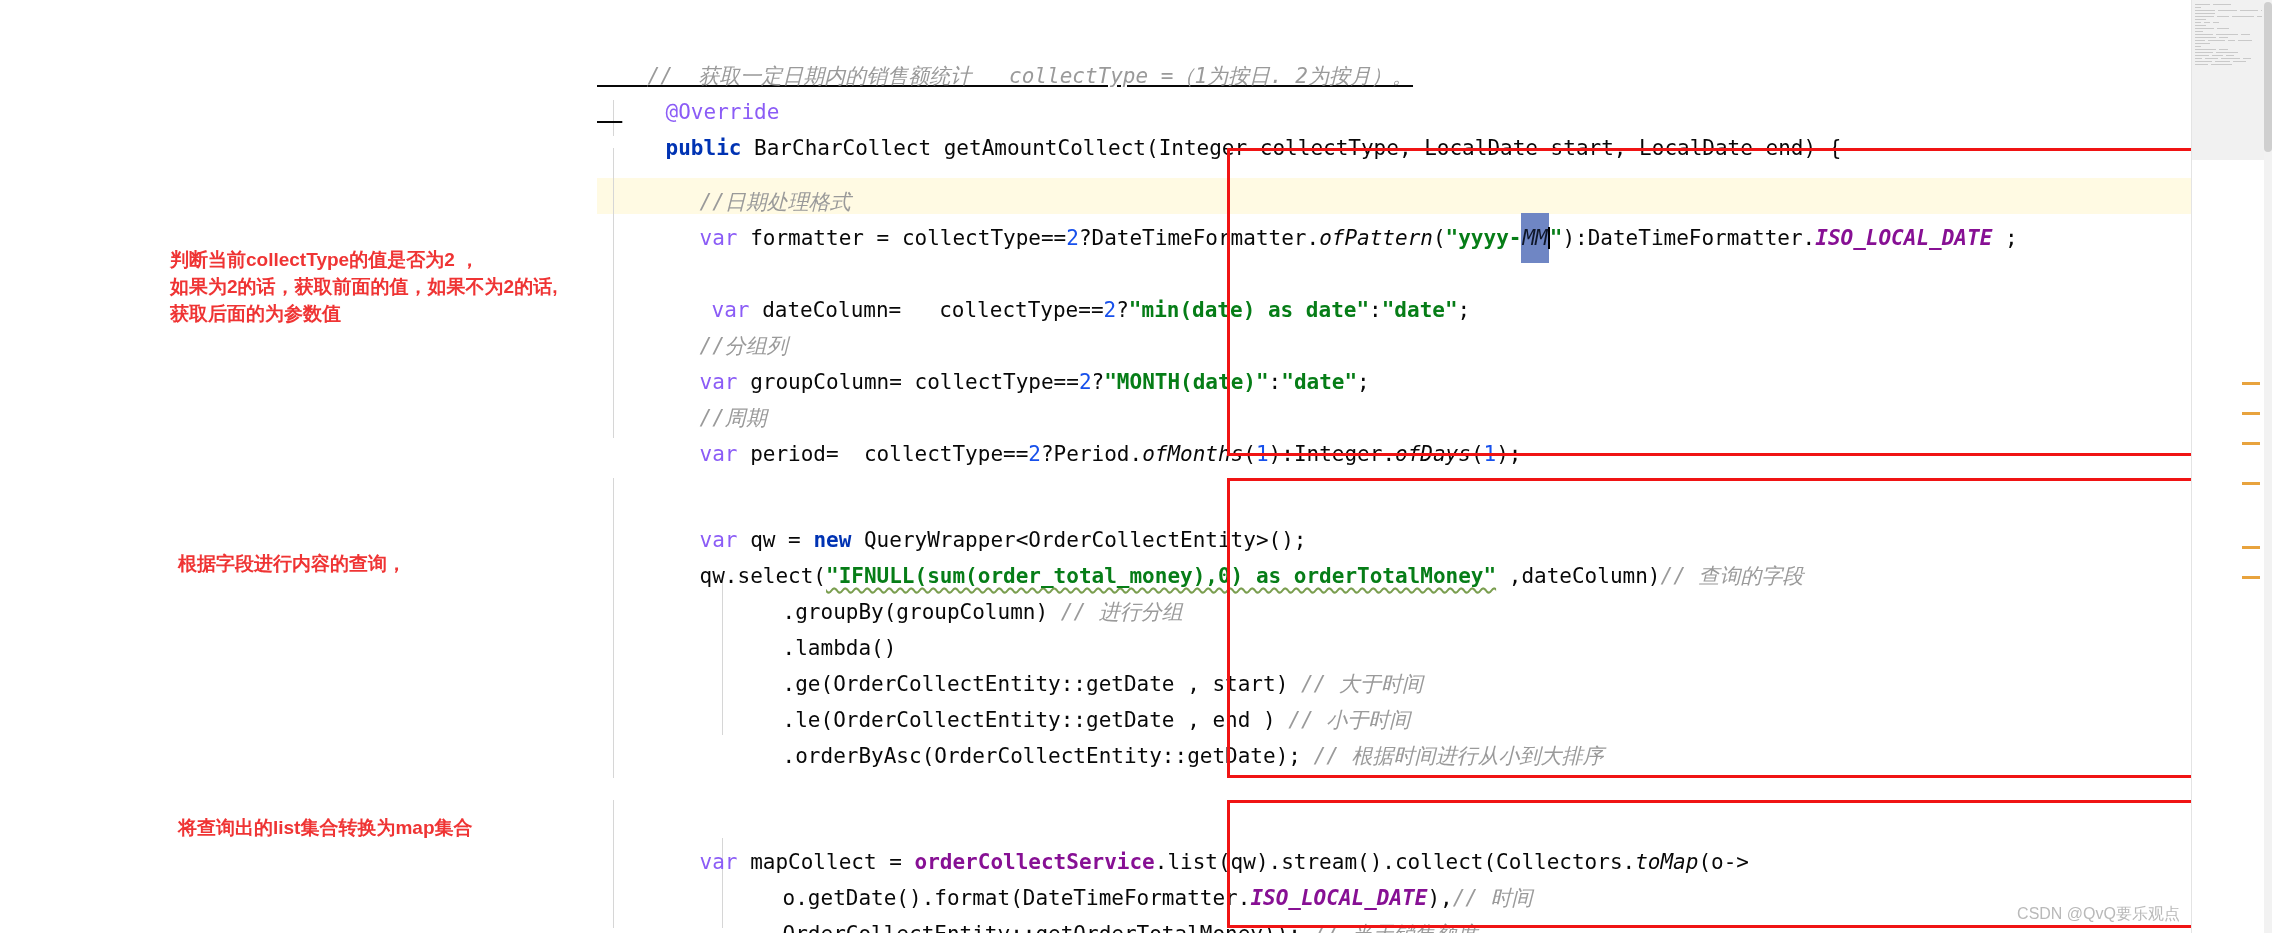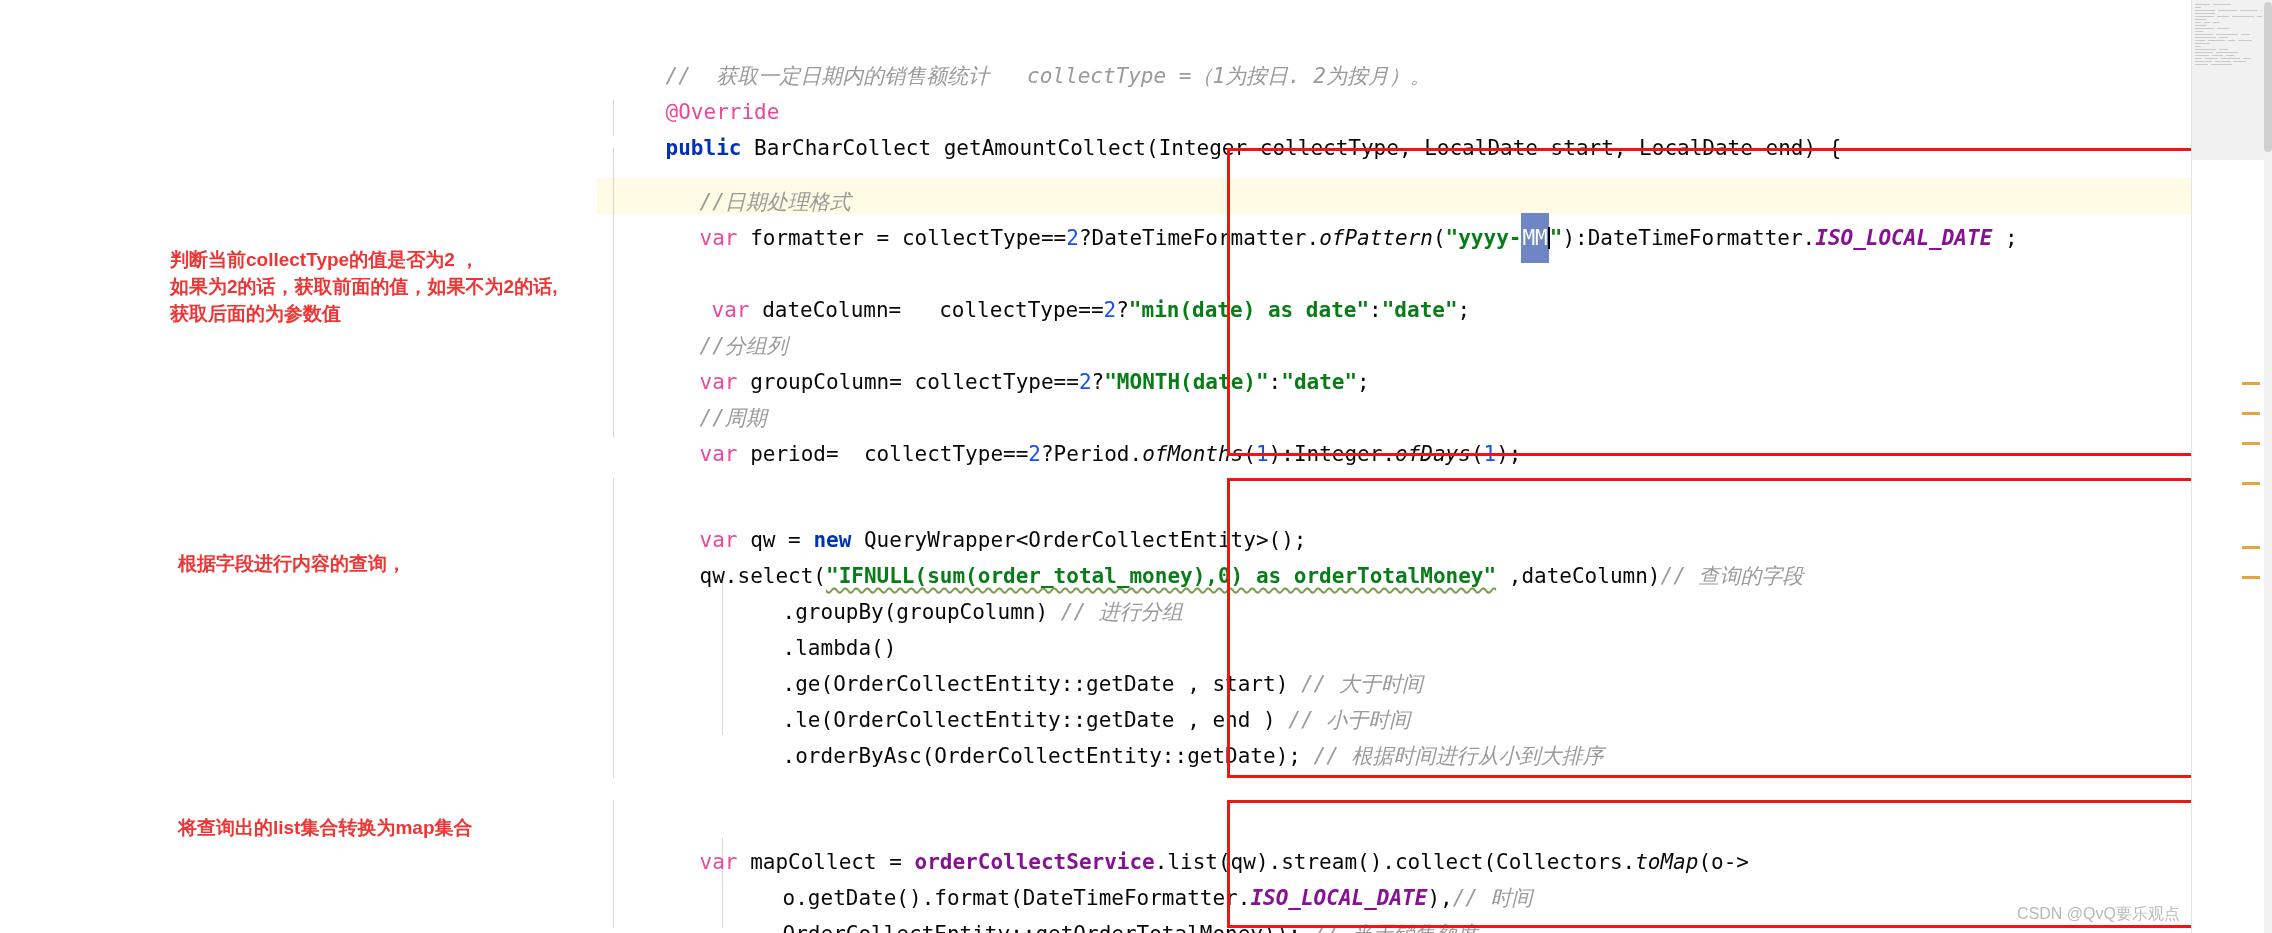--- a/index.html
+++ b/index.html
@@ -44,28 +44,28 @@
     letter-spacing:0px;
   }
   .hl-row{
     position:absolute;left:0;width:1595px;height:36px;
     background:#fffae3;
   }
   .gutter-rule{
     position:absolute;width:1px;background:#d6d6d6;
   }
   .kw{color:#0033b3;font-weight:bold;}
-  .var-kw{color:#ec4899;margin-top:27px;}
+  .var-kw{color:#8b5cf6;margin-top:27px;}
   .num{color:#1750eb;}
   .str{color:#067d17;font-weight:bold;}
   .cmt{color:#9a9a9a;font-style:italic;}
   .fld{color:#871094;font-style:italic;font-weight:bold;}
   .fld2{color:#871094;font-weight:bold;}
   .static-m{color:#080808;font-style:italic;}
-  .sel{background:#6f86c4;color:#ffffff;padding:13px 1px;}
+  .sel{background:#6f86c4;color:#0f172a;padding:13px 1px;font-style:italic;}
   .caret{display:inline-block;width:2px;height:22px;background:#000;vertical-align:-4px;margin-left:-1px;}
   .squig{
     text-decoration:underline;
     text-decoration-style:wavy;
     text-decoration-color:#7a9e4f;
     text-underline-offset:4px;
   }
 
   
   .redbox{
@@ -121,21 +121,21 @@
 
   <div class="hl-row" style="top:178px;"></div>
 
   <div class="gutter-rule" style="left:16px;top:100px;height:36px;"></div>
   <div class="gutter-rule" style="left:16px;top:148px;height:290px;"></div>
   <div class="gutter-rule" style="left:16px;top:478px;height:300px;"></div>
   <div class="gutter-rule" style="left:16px;top:800px;height:128px;"></div>
   <div class="gutter-rule" style="left:125px;top:580px;height:155px;"></div>
   <div class="gutter-rule" style="left:125px;top:838px;height:90px;"></div>
 
-  <div class="code-line" style="left:18px;top:22px;">
+  <div class="code-line" style="left:0;top:22px;text-decoration:underline;">
     <span class="cmt">//  获取一定日期内的销售额统计   collectType =（1为按日. 2为按月）。</span>
   </div>
 
   <div class="code-line" style="left:18px;top:58px;">
     <span class="var-kw">@Override</span>
   </div>
 
   <div class="code-line" style="left:18px;top:94px;">
     <span class="kw">public</span><span> BarCharCollect getAmountCollect(Integer collectType, LocalDate start, LocalDate end) {</span>
   </div>

